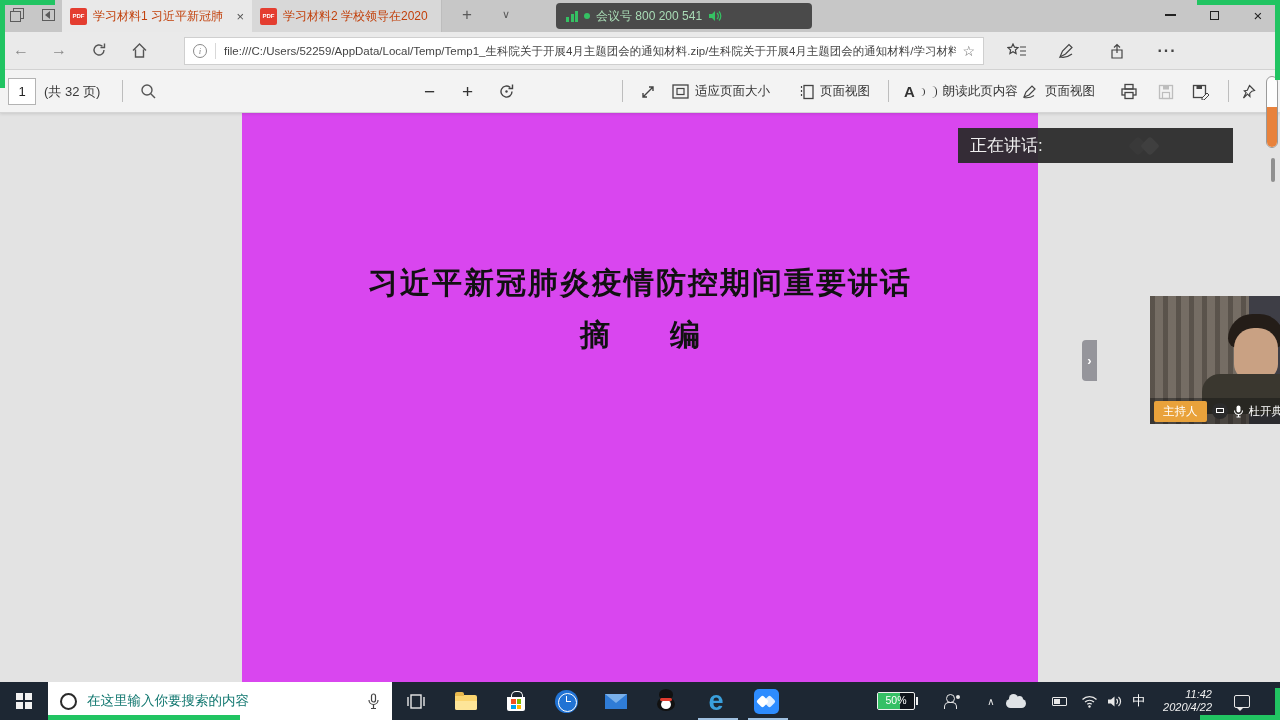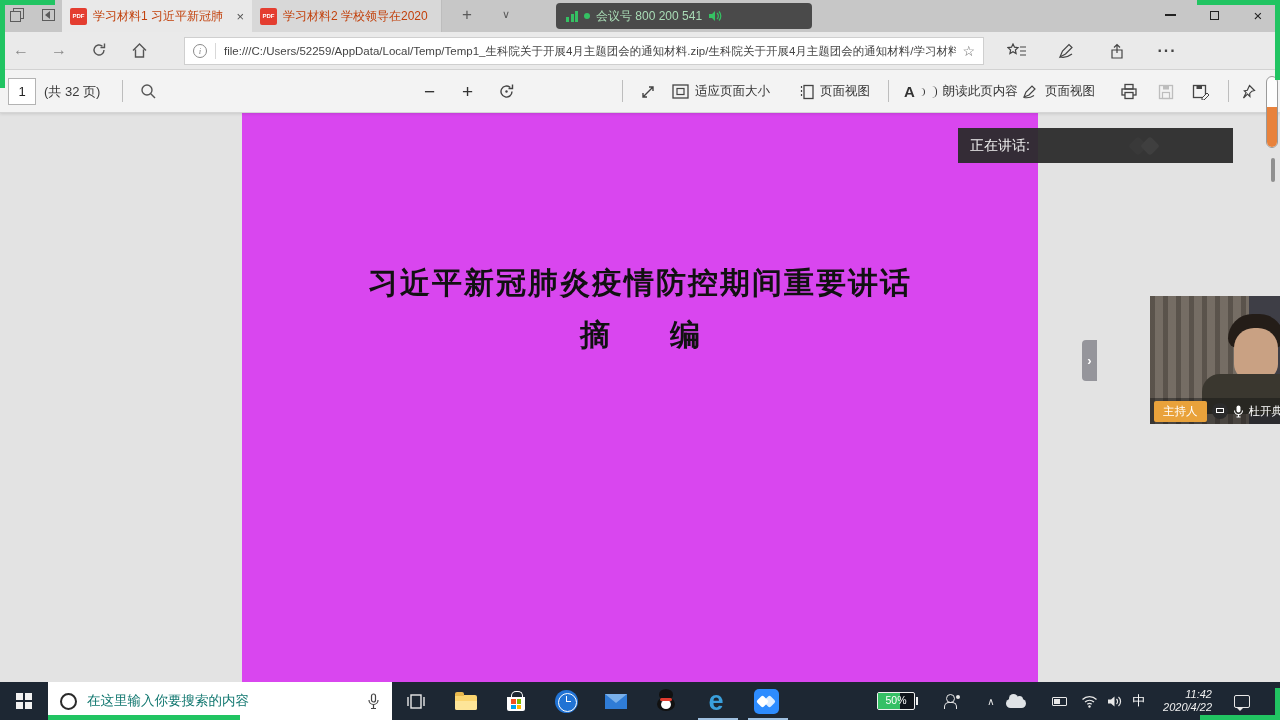--- a/index.html
+++ b/index.html
@@ -58,21 +58,21 @@
   .content { position:absolute; left:0; top:113px; width:1280px; height:569px; background:#e3e3e3; }
   .pdfpage { position:absolute; left:242px; top:0; width:796px; height:569px; background:#d946ef; }
   .doct1 { position:absolute; left:0; top:150px; width:100%; text-align:center; font-size:30px; font-weight:bold; color:#111; letter-spacing:2px; }
   .doct2 { position:absolute; left:0; top:202px; width:100%; text-align:center; font-size:30px; font-weight:bold; color:#111; }
   .scrollpill { position:absolute; left:1266px; top:76px; width:12px; height:72px; border:1.4px solid #9a9a9a; border-radius:7px; background:#fdfdfd; overflow:hidden; z-index:20; }
   .scrollpill i { position:absolute; left:0; bottom:0; width:100%; height:40px; background:#e8823c; display:block; }
   .scrolldash { position:absolute; left:1271px; top:158px; width:4px; height:24px; background:#8f8f8f; border-radius:2px; z-index:20; }
 
   
   .speakbar { position:absolute; left:958px; top:128px; width:275px; height:35px; background:rgba(43,43,43,.95); z-index:40; display:flex; align-items:center; padding:0 12px; }
-  .speaklabel { font-size:14px; color:#f0f0f0; }
+  .speaklabel { font-size:17px; color:#f0f0f0; }
   .wmark { position:absolute; right:50px; top:7px; width:60px; height:22px; opacity:.55; }
   .wmark i, .tmlogo i { position:absolute; display:block; }
 
   .vexpand { position:absolute; left:1082px; top:340px; width:15px; height:41px; background:#95959b; border-radius:4px 0 0 4px; color:#fff; font-size:13px; font-weight:bold; display:flex; align-items:center; justify-content:center; z-index:41; }
 
   .video { position:absolute; left:1150px; top:296px; width:155px; height:128px; background:#6e655c; overflow:hidden; z-index:41; }
   .curtain { position:absolute; inset:0; background:repeating-linear-gradient(90deg, rgba(0,0,0,.18) 0 5px, rgba(255,255,255,.05) 5px 13px); }
   .curtain-dark { position:absolute; right:0; top:0; width:36%; height:100%; background:#3e3e46; }
   .hair { position:absolute; left:78px; top:18px; width:56px; height:34px; background:#241d18; border-radius:26px 26px 10px 10px; }
   .face { position:absolute; left:84px; top:32px; width:44px; height:52px; background:#c9a183; border-radius:20px 20px 16px 16px; }

